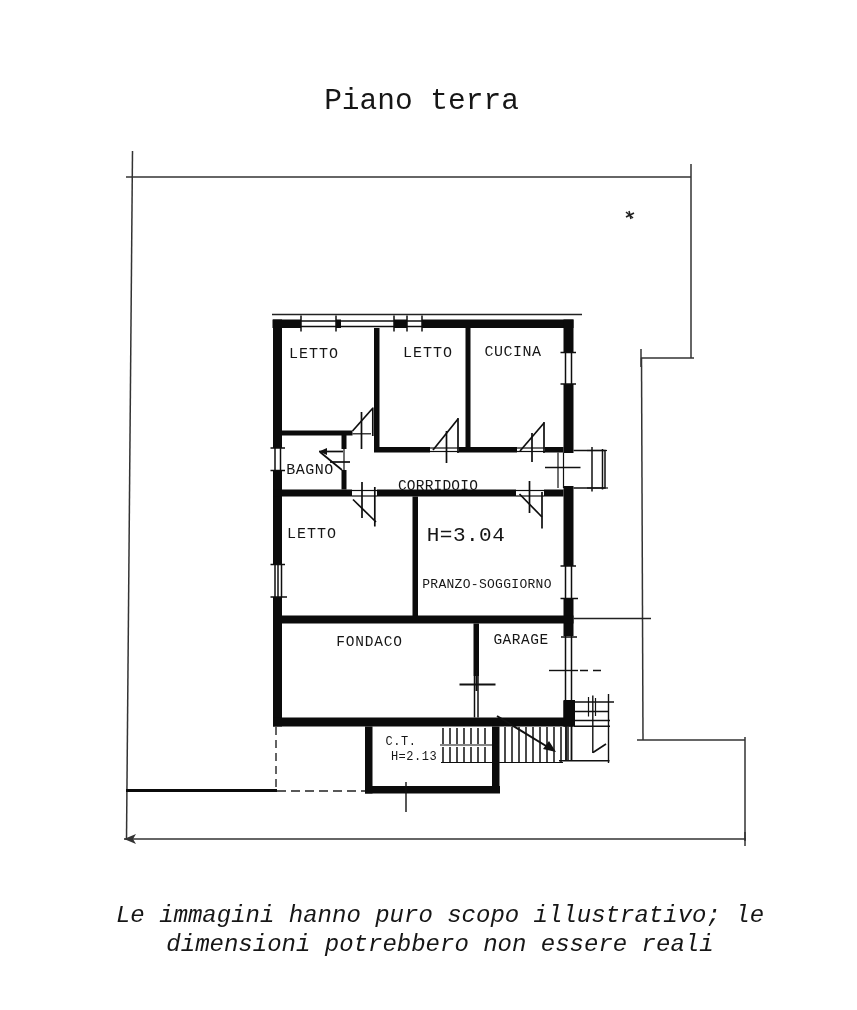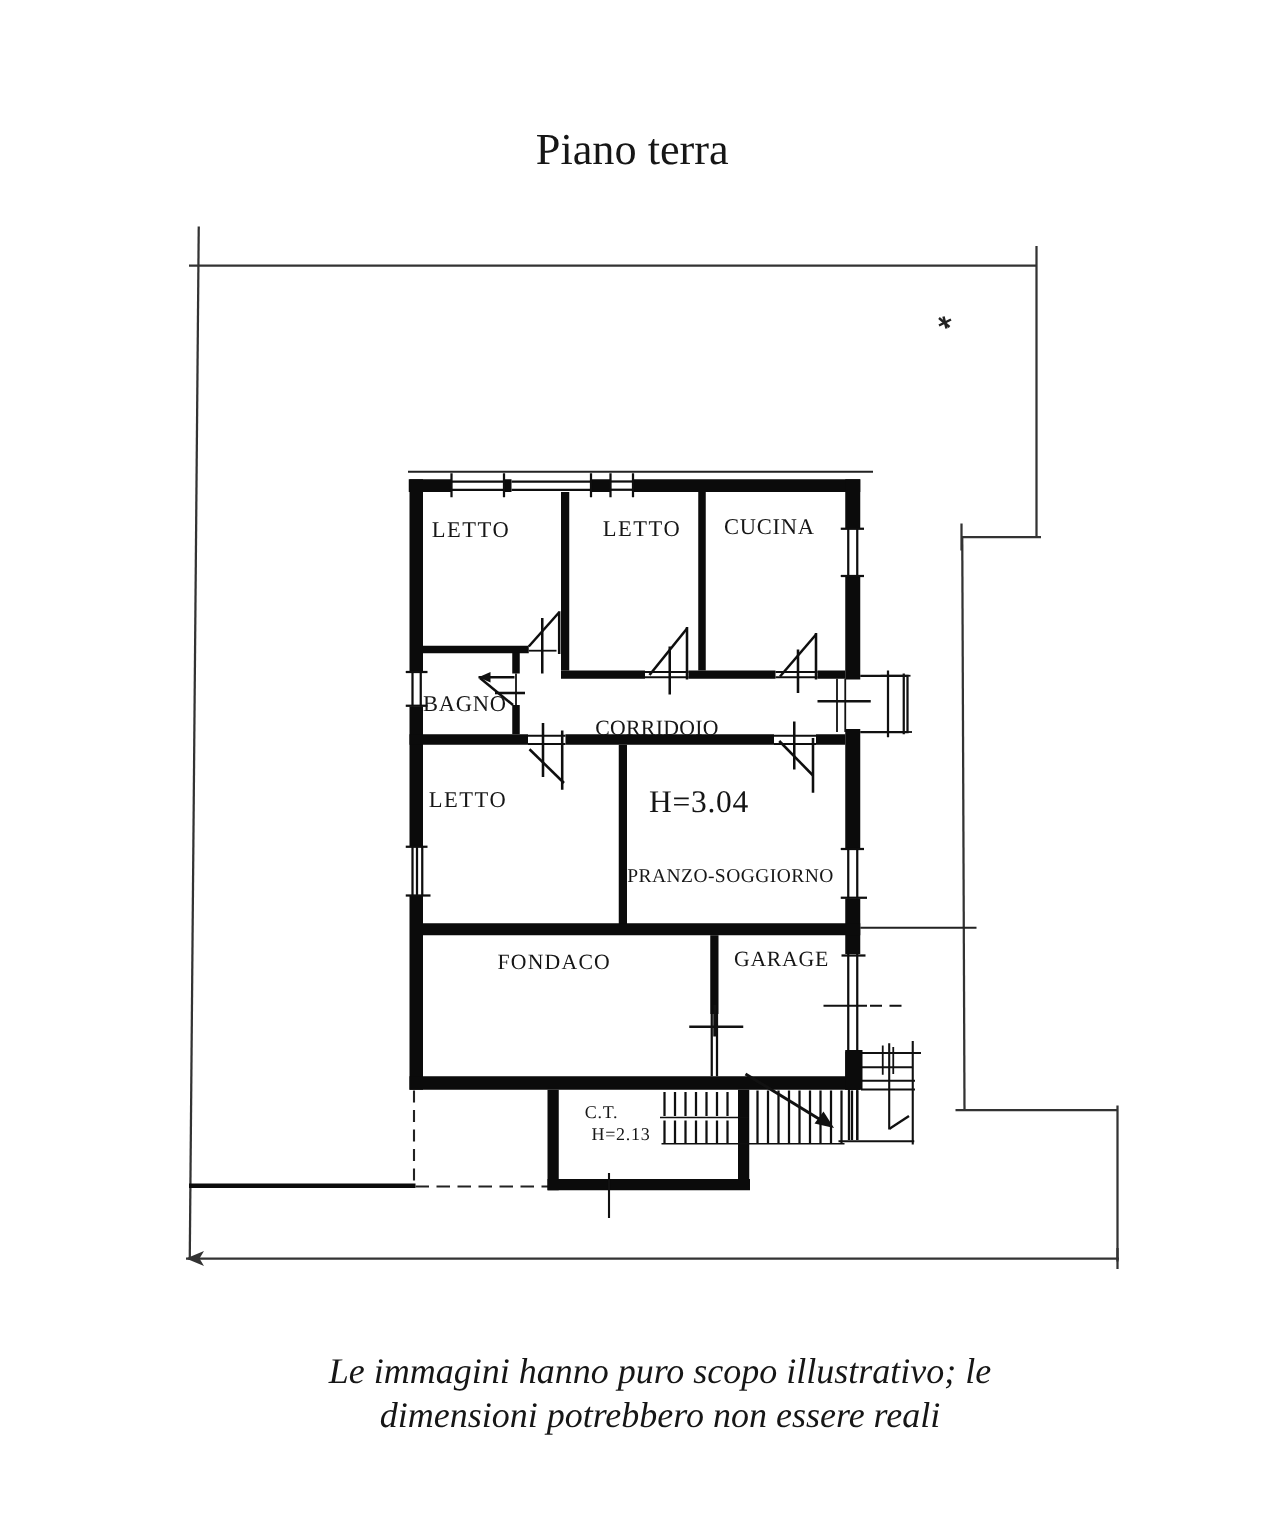--- a/index.html
+++ b/index.html
@@ -1,17 +1,17 @@
 <!DOCTYPE html>
 <html><head>
 <meta charset="utf-8">
 <style>
   html,body{margin:0;padding:0;background:#fff;}
   .page{position:relative;width:857px;height:1010px;background:#0369a1;overflow:hidden;
-        font-family:Liberation Serif, serif;}
+        font-family:Liberation Mono, monospace;}
   svg{position:absolute;left:0;top:0;}
   text{fill:#161616;}
 </style>
 </head>
 <body>
 <div class="page">
 <svg width="857" height="1010" viewBox="0 0 857 1010">
 
 <rect x="0" y="0" width="857" height="1010" fill="#ffffff"></rect>
 

